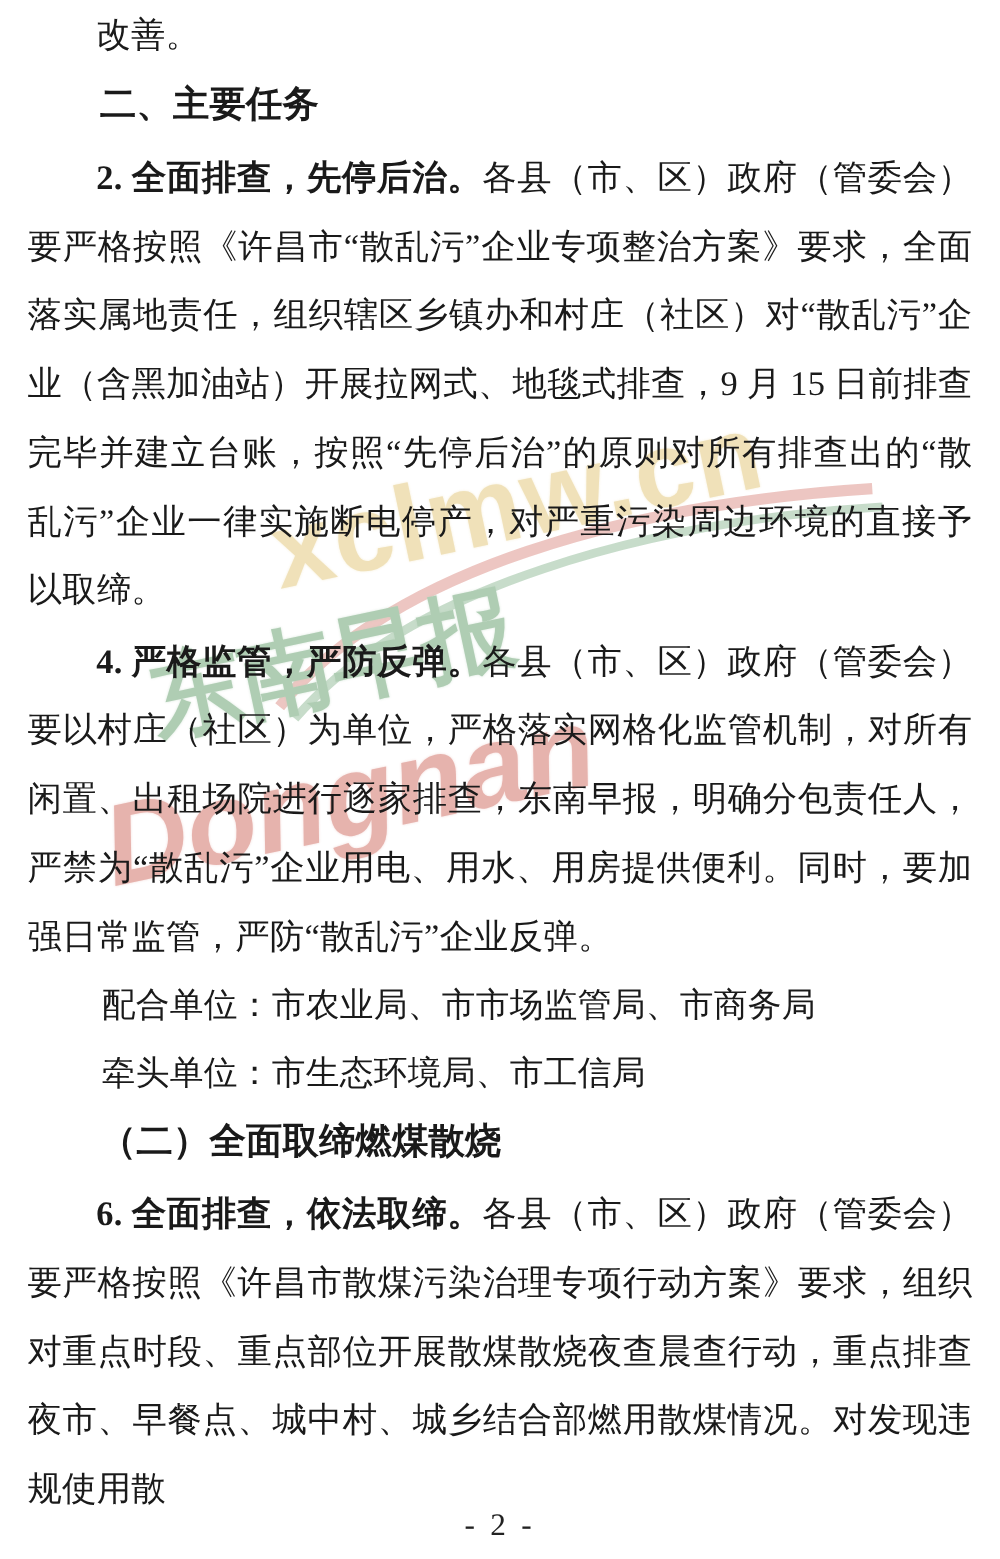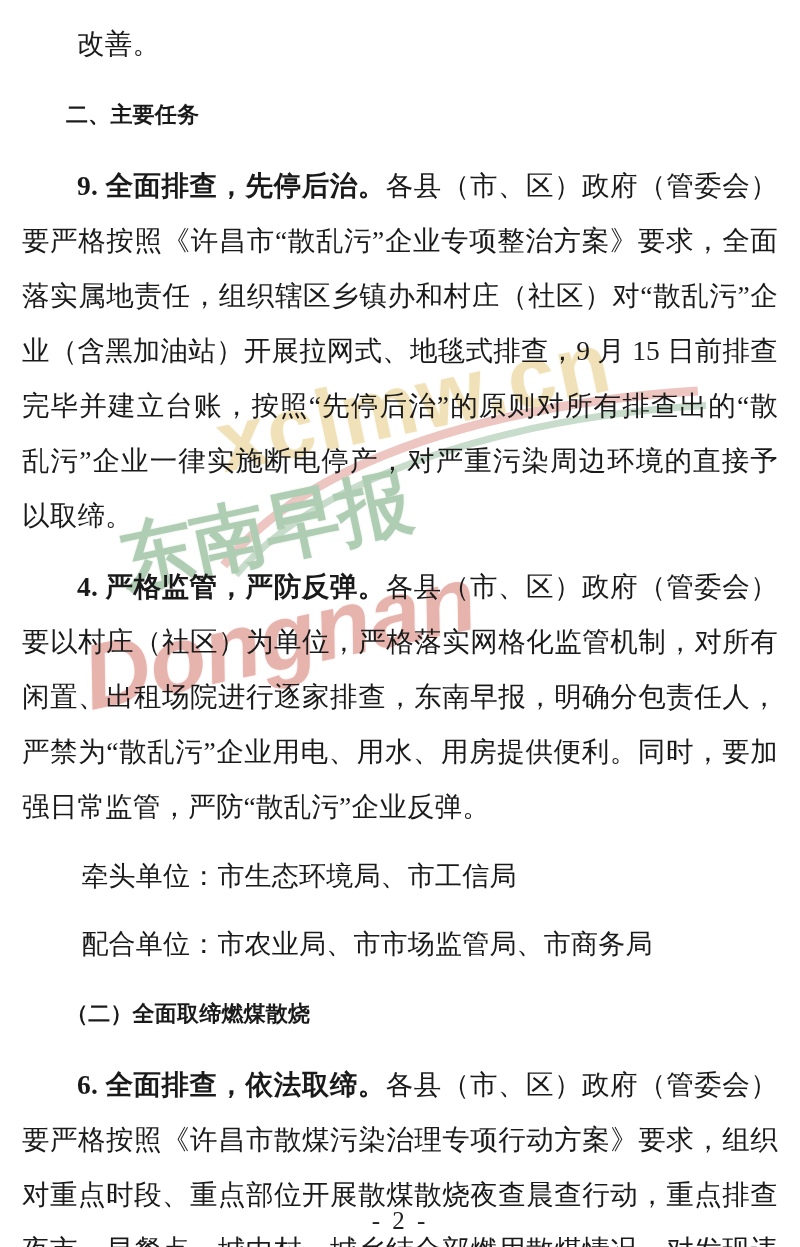--- a/index.html
+++ b/index.html
@@ -82,34 +82,34 @@
     left: 150px;
     top: 70px;
     width: 520px;
     height: 120px;
   }
   .content {
     position: relative;
     z-index: 2;
   }
   p {
-    margin: 16px 0 2px 0;
+    margin: 0 0 2px 0;
     font-size: 27.5px;
     line-height: 55px;
     text-align: justify;
     text-justify: inter-ideograph;
     letter-spacing: 0.2px;
   }
   .indent2 {
     text-indent: 2em;
   }
   .heading {
     font-weight: bold;
     text-indent: 2em;
-    font-size: 22px;
+    font-size: 29px;
     line-height: 55px;
   }
   .sub-inline-bold {
     font-weight: bold;
   }
   .unitline {
     text-indent: 2.2em;
     font-size: 27px;
     line-height: 52px;
   }
@@ -143,26 +143,26 @@
     </div>
   </div>
 
   <div class="content">
 
     <p class="indent2">改善。</p>
 
     <p class="heading">二、主要任务</p>
 
 
-    <p class="indent2"><span class="sub-inline-bold">9. 全面排查，先停后治。</span><span>各县（市、区）政府（管委会）要严格按照《许昌市“散乱污”企业专项整治方案》要求，全面落实属地责任，组织辖区乡镇办和村庄（社区）对“散乱污”企业（含黑加油站）开展拉网式、地毯式排查，9 月 15 日前排查完毕并建立台账，按照“先停后治”的原则对所有排查出的“散乱污”企业一律实施断电停产，对严重污染周边环境的直接予以取缔。</span></p>
+    <p class="indent2"><span class="sub-inline-bold">2. 全面排查，先停后治。</span><span>各县（市、区）政府（管委会）要严格按照《许昌市“散乱污”企业专项整治方案》要求，全面落实属地责任，组织辖区乡镇办和村庄（社区）对“散乱污”企业（含黑加油站）开展拉网式、地毯式排查，9 月 15 日前排查完毕并建立台账，按照“先停后治”的原则对所有排查出的“散乱污”企业一律实施断电停产，对严重污染周边环境的直接予以取缔。</span></p>
 
     <p class="indent2"><span class="sub-inline-bold">4. 严格监管，严防反弹。</span><span>各县（市、区）政府（管委会）要以村庄（社区）为单位，严格落实网格化监管机制，对所有闲置、出租场院进行逐家排查，东南早报，明确分包责任人，严禁为“散乱污”企业用电、用水、用房提供便利。同时，要加强日常监管，严防“散乱污”企业反弹。</span></p>
 
+    <p class="unitline">配合单位：市农业局、市市场监管局、市商务局</p>
     <p class="unitline">牵头单位：市生态环境局、市工信局</p>
-    <p class="unitline">配合单位：市农业局、市市场监管局、市商务局</p>
 
     <p class="heading">（二）全面取缔燃煤散烧</p>
 
     <p class="indent2"><span class="sub-inline-bold">6. 全面排查，依法取缔。</span><span>各县（市、区）政府（管委会）要严格按照《许昌市散煤污染治理专项行动方案》要求，组织对重点时段、重点部位开展散煤散烧夜查晨查行动，重点排查夜市、早餐点、城中村、城乡结合部燃用散煤情况。对发现违规使用散</span></p>
 
   </div>
 
   <div class="pagenum">- 2 -</div>
 </div>
 

